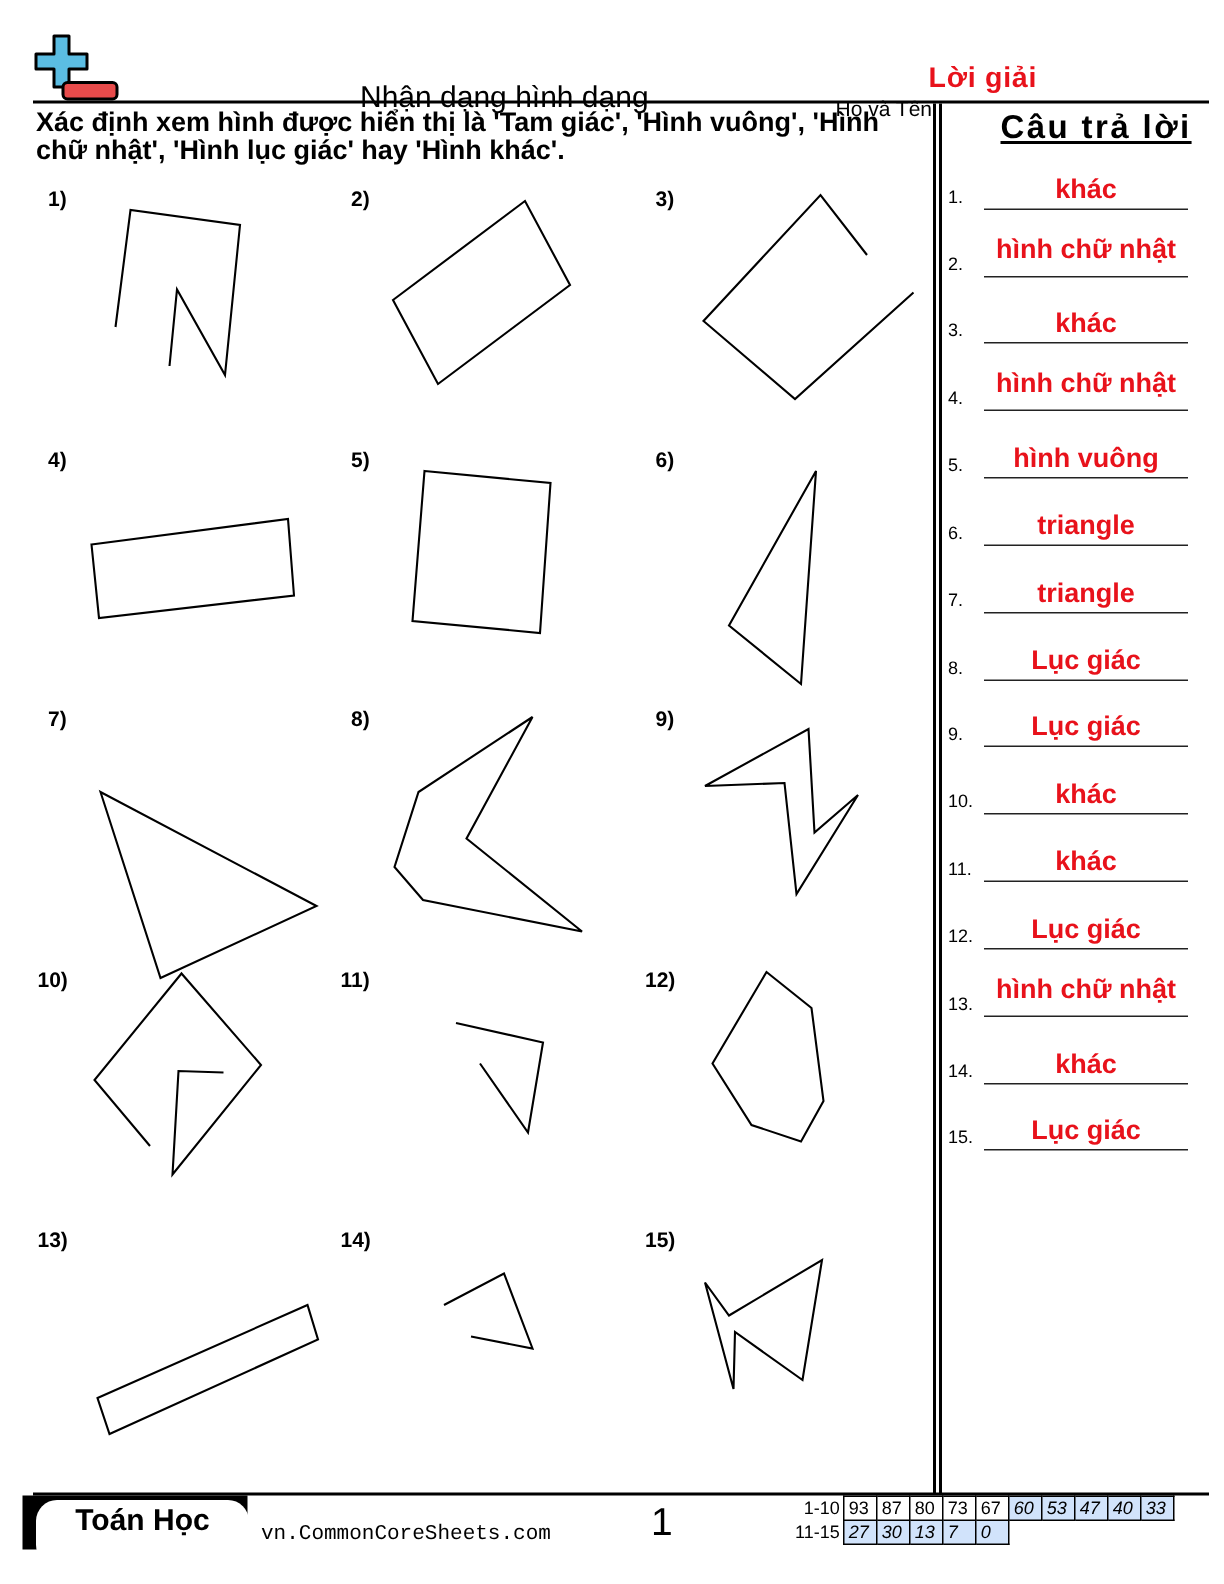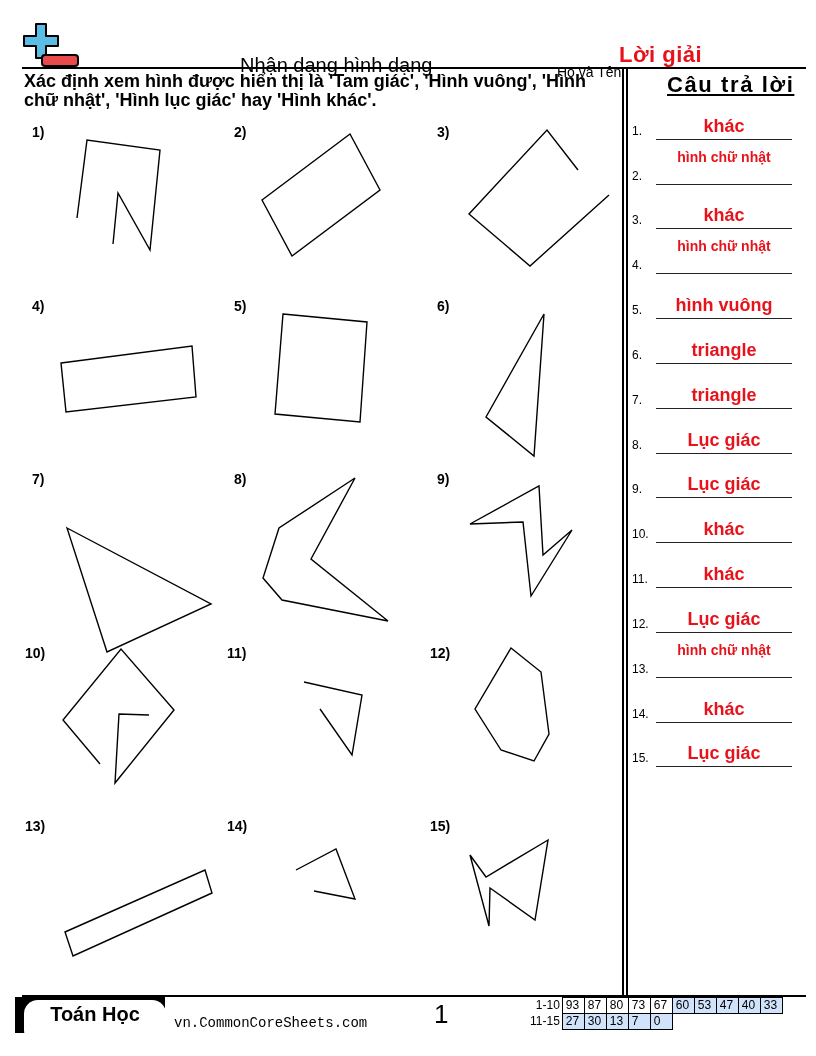--- a/index.html
+++ b/index.html
@@ -2,43 +2,43 @@
 <html><head>
 <meta charset="utf-8">
 <style>
   html, body { margin: 0; padding: 0; background: #fff; }
   body { width: 816px; height: 1056px; position: relative; overflow: hidden;
          font-family: "Liberation Sans", "DejaVu Sans", sans-serif; color: #000; }
   .abs { position: absolute; }
   .logo { left: 22px; top: 22px; width: 58px; height: 46px; }
   .title { left: 240px; top: 54px; font-size: 20px; }
   .name-label { left: 557px; top: 64px; font-size: 14px; text-align: center; }
-  .name-value { left: 619px; top: 42px; font-size: 22px; font-weight: bold; color: #e8121b; letter-spacing: 0.5px; }
+  .name-value { left: 619px; top: 42px; font-size: 19px; font-weight: bold; color: #e8121b; letter-spacing: 0.5px; }
   .top-rule { left: 22px; top: 67px; width: 784px; height: 2px; background: #000; }
   .vline1 { left: 622px; top: 69px; width: 1.5px; height: 927px; background: #000; }
   .vline2 { left: 626px; top: 69px; width: 1.5px; height: 927px; background: #000; }
   .instructions { left: 24px; top: 72px; width: 590px; font-size: 18px; font-weight: bold; line-height: 19px; }
   .answers-head { left: 667px; top: 72px; font-size: 22px; font-weight: bold; text-decoration: underline; letter-spacing: 1.6px; text-align: center; }
   .qnum { font-size: 14px; font-weight: bold; }
   .shapes { left: 0; top: 0; width: 816px; height: 1056px; }
   .ans-row { position: absolute; left: 632px; width: 160px; height: 30px; }
   .ans-num { position: absolute; left: 0; bottom: 2px; font-size: 12px; }
   .ans-line { position: absolute; left: 24px; right: 0; bottom: 0; height: 1.5px; background: #222; }
   .ans-text { position: absolute; left: 24px; right: 0; bottom: 3px; text-align: center; color: #e8121b; font-weight: bold; font-size: 18px; white-space: nowrap; }
-  .ans-text.small { font-size: 14px; bottom: 20px; }
+  .ans-text.small { font-size: 18px; bottom: 8px; }
   .bottom-rule { left: 22px; top: 995px; width: 784px; height: 2px; background: #000; }
   .brand-box { left: 15px; top: 997px; width: 150px; height: 36px; background: #000; }
   .brand-pill { left: 24px; top: 1000px; width: 142px; height: 44px; background: #fff; border-radius: 14px; font-size: 20px; font-weight: bold; text-align: center; line-height: 28px; }
   .site { left: 174px; top: 1015px; font-size: 14px; font-family: Liberation Mono, monospace; }
   .page-num { left: 434px; top: 999px; font-size: 26px; }
   .score-table { left: 527px; top: 997px; border-collapse: collapse; font-size: 12px; }
   .score-table td { border: 1px solid #000; padding: 0 3px; height: 15px; line-height: 15px; text-align: left; min-width: 15px; }
   .score-table td.lbl { border: none; text-align: right; padding-right: 2px; }
   .score-table td.hi { background: #fff; }
-  .score-table td.lo { background: #d1e3fb; }
+  .score-table td.lo { background: #d1e3fb; font-style: italic; }
   .score-table td.empty { border: none; }
 </style>
 </head>
 <body>
 
 <div class="abs logo">
   <svg width="58" height="46" viewBox="0 0 58 46">
     <path d="M14 2 h10 v12 h12 v10 h-12 v12 h-10 v-12 h-12 v-10 h12 z" fill="#5bbde3" stroke="#000" stroke-width="2" stroke-linejoin="round"></path>
     <rect x="20" y="33" width="36" height="11" rx="3" fill="#e84b4b" stroke="#000" stroke-width="2"></rect>
   </svg>

